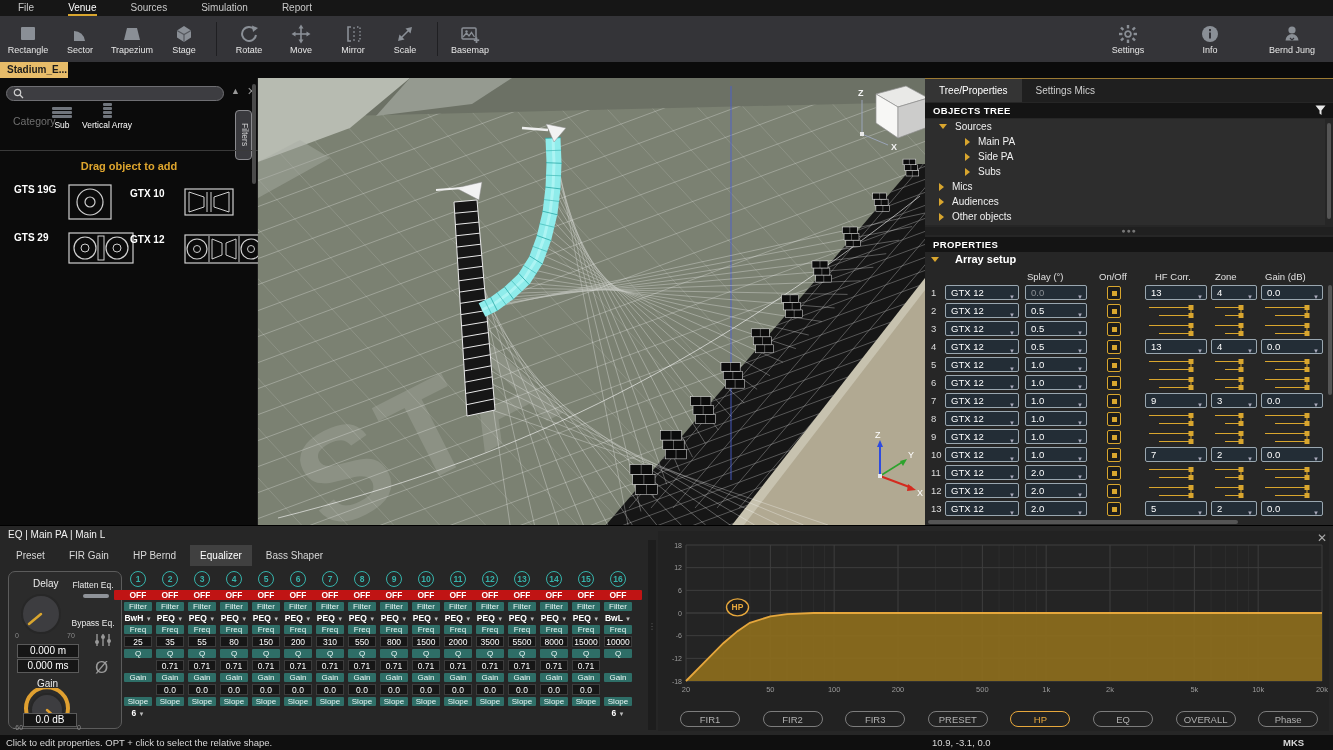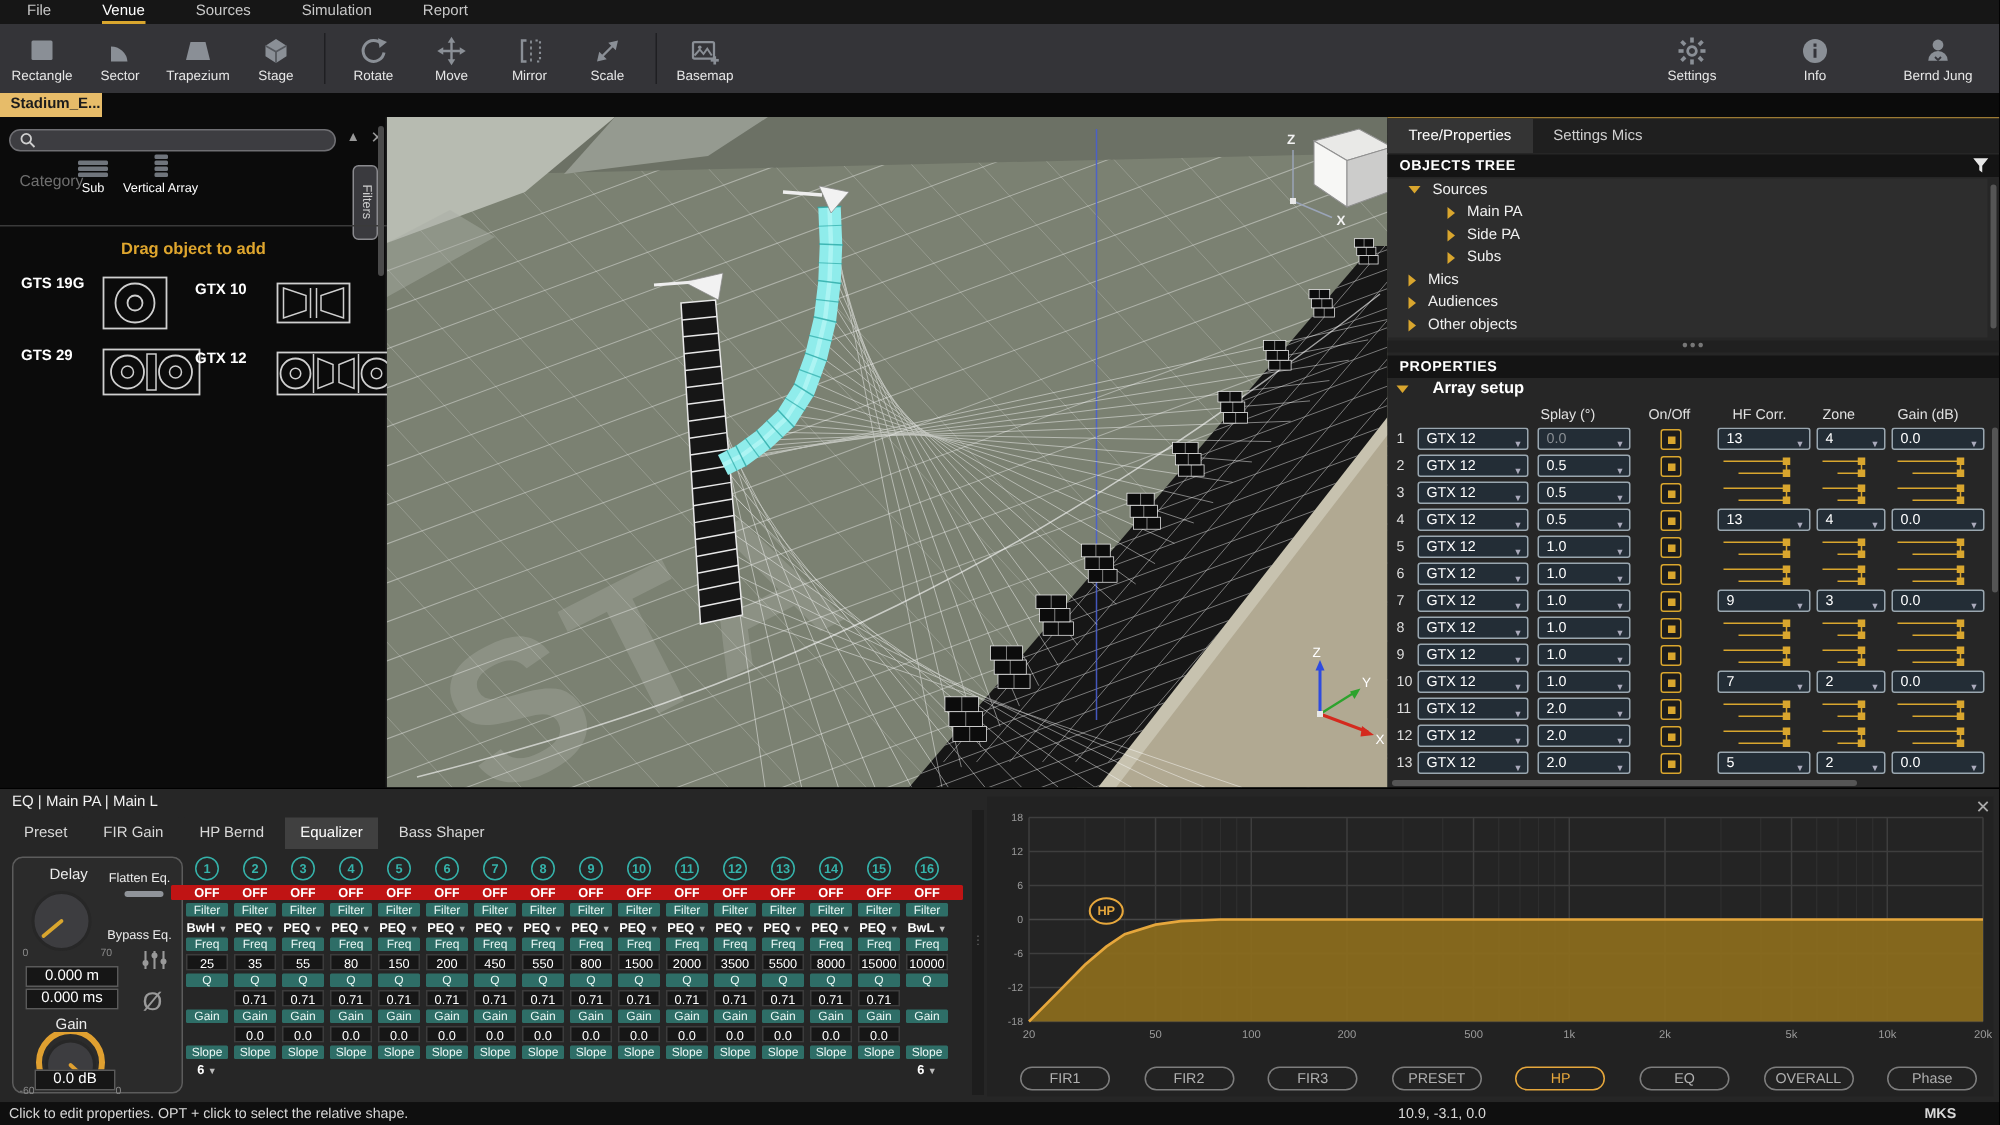--- a/index.html
+++ b/index.html
@@ -1173,21 +1173,21 @@
           <div class="ch-val">0.0</div>
           <div class="ch-lab">Slope</div>
           <div class="ch-spacer"></div>
         </div>
         <div class="ch">
           <div class="ch-num">7</div>
           <div class="ch-off">OFF</div>
           <div class="ch-lab">Filter</div>
           <div class="ch-type">PEQ <span class="caret">▼</span></div>
           <div class="ch-lab">Freq</div>
-          <div class="ch-val">450</div>
+          <div class="ch-val">310</div>
           <div class="ch-lab">Q</div>
           <div class="ch-val">0.71</div>
           <div class="ch-lab">Gain</div>
           <div class="ch-val">0.0</div>
           <div class="ch-lab">Slope</div>
           <div class="ch-spacer"></div>
         </div>
         <div class="ch">
           <div class="ch-num">8</div>
           <div class="ch-off">OFF</div>

